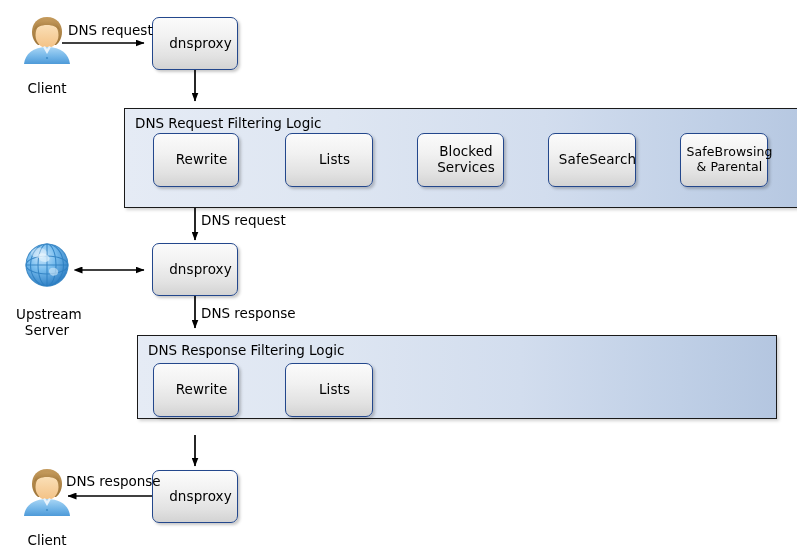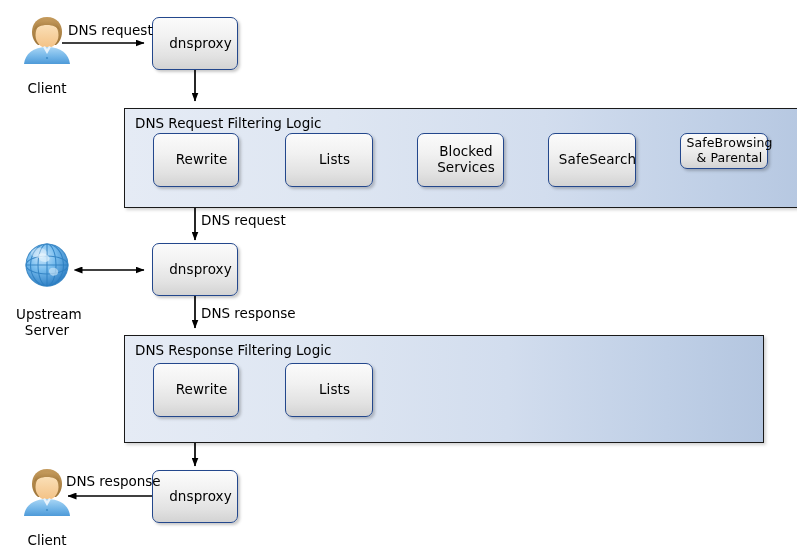--- a/index.html
+++ b/index.html
@@ -213,26 +213,26 @@
   <div class="node" style="left:285px; top:133px; width:88px; height:54px;">
     <span class="lbl">Lists</span>
   </div>
   <div class="node" style="left:417px; top:133px; width:87px; height:54px;">
     <span class="lbl" style="white-space:pre-line;">Blocked
 Services</span>
   </div>
   <div class="node" style="left:548px; top:133px; width:88px; height:54px;">
     <span class="lbl">SafeSearch</span>
   </div>
-  <div class="node" style="left:680px; top:133px; width:88px; height:36px; font-size:12.5px;">
+  <div class="node" style="left:680px; top:133px; width:88px; height:54px; font-size:12.5px;">
     <span class="lbl" style="white-space:pre-line;">SafeBrowsing
 &amp; Parental</span>
   </div>
 
-  <div class="group" style="left:124px; top:335px; width:640px; height:108px;">
+  <div class="group" style="left:137px; top:335px; width:640px; height:84px;">
     <div class="group-title">DNS Response Filtering Logic</div>
   </div>
   <div class="node" style="left:153px; top:363px; width:86px; height:54px;">
     <span class="lbl">Rewrite</span>
   </div>
   <div class="node" style="left:285px; top:363px; width:88px; height:54px;">
     <span class="lbl">Lists</span>
   </div>
 
   <div class="edge-label" style="left:68px; top:22px;">DNS request</div>

